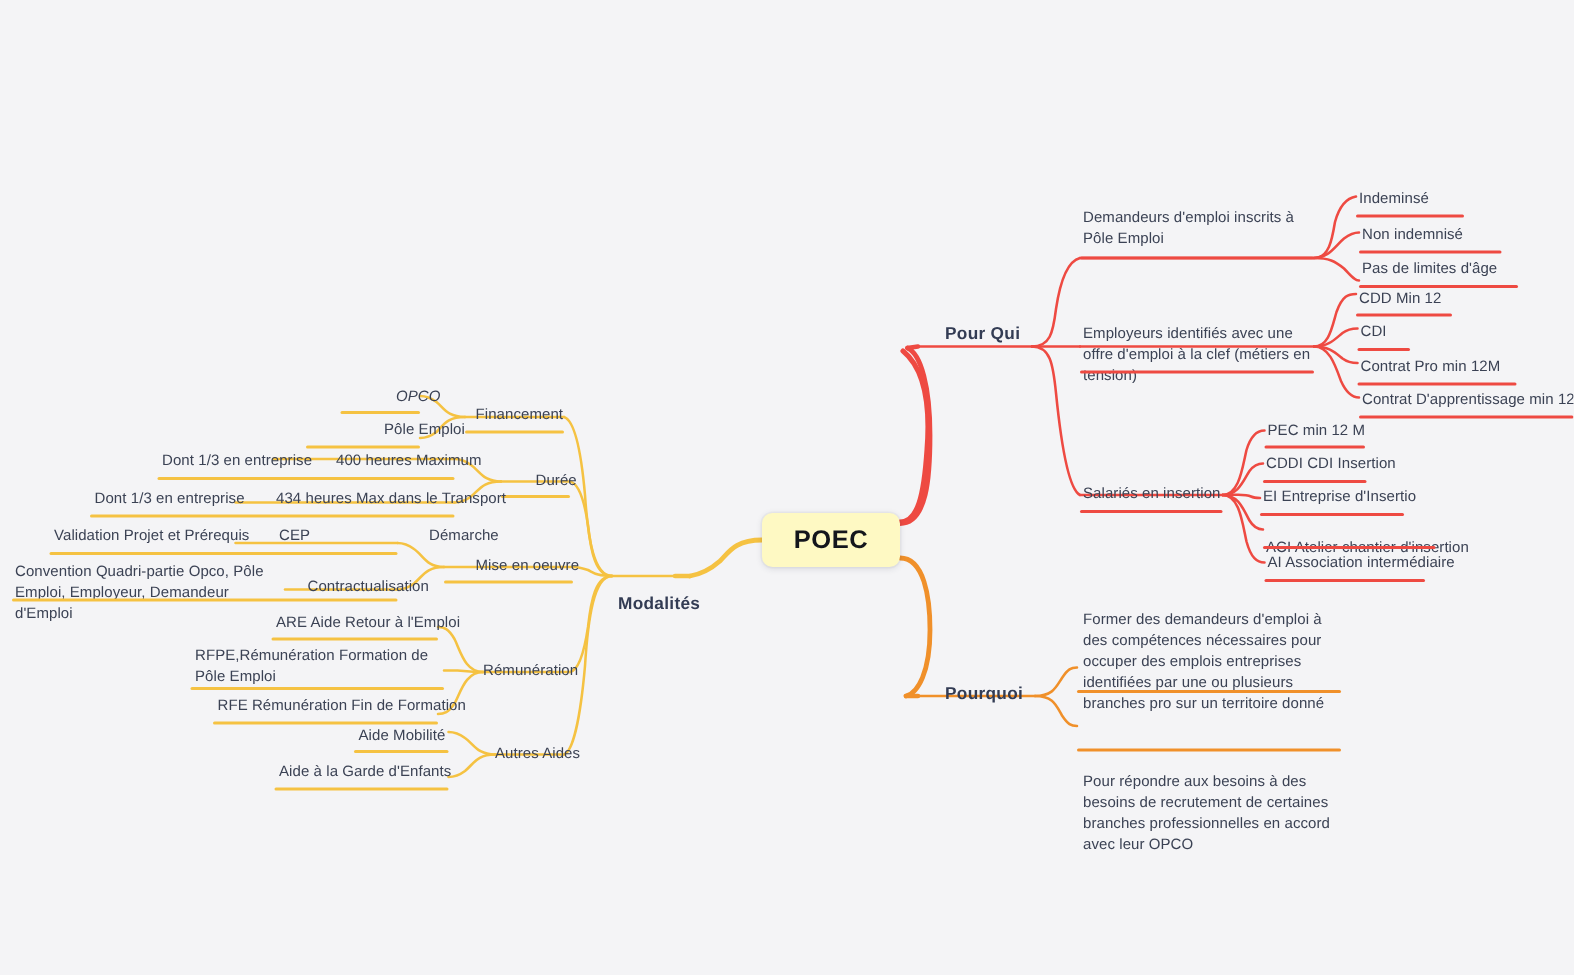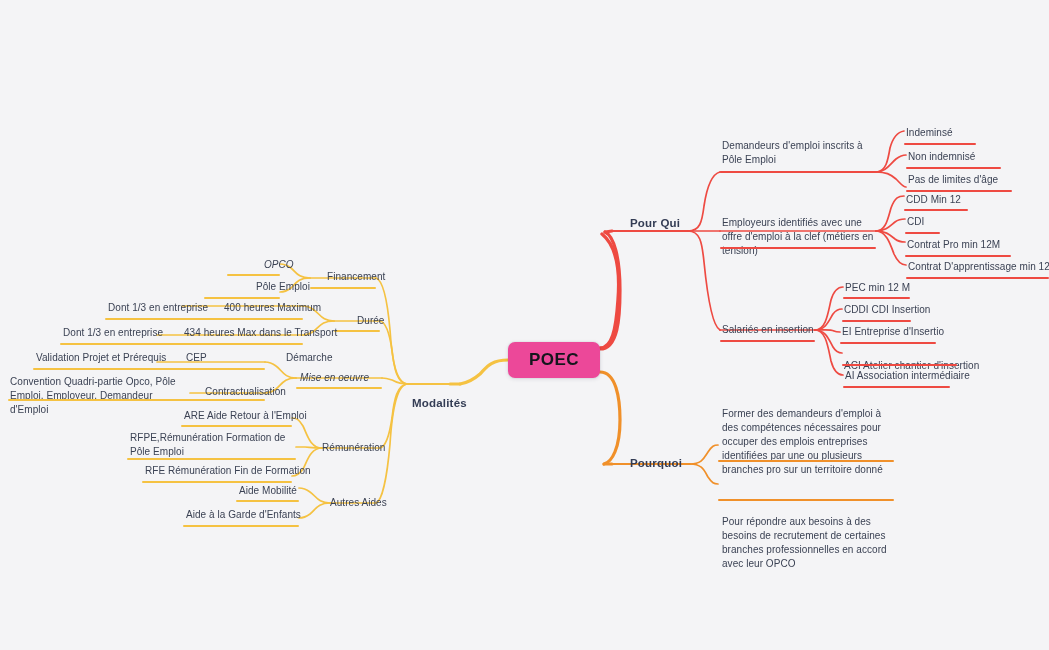--- a/index.html
+++ b/index.html
@@ -12,21 +12,21 @@
   }
   #canvas{position:absolute;inset:0;width:1049px;height:650px;}
   svg#wires{position:absolute;left:0;top:0;width:1049px;height:650px;pointer-events:none;}
 
   .node{position:absolute;color:#333c54;}
 
   
   .central{
     left:508px;top:342px;
     width:92px;height:36px;
-    background:#ec4899;
+    background:#fef9c3;
     border-radius:7px;
     box-shadow:0 1px 4px rgba(40,45,70,.13), 0 0 0 1px rgba(40,45,70,.03);
     display:flex;align-items:center;justify-content:center;
     font-size:17px;font-weight:bold;letter-spacing:.4px;
     color:#14161c;
   }
 
   
   .l1{font-size:11.5px;font-weight:bold;letter-spacing:.2px;white-space:nowrap;}
 
@@ -176,41 +176,41 @@
   <div class="node l1" style="left:630px;top:457px;">Pourquoi</div>
 
   <div class="node lf" style="left:722px;top:407px;width:172px;">Former des demandeurs d'emploi à des compétences nécessaires pour occuper des emplois entreprises identifiées par une ou plusieurs branches pro sur un territoire donné</div>
   <div class="ul org" style="left:718px;top:460px;width:176px;"></div>
 
   <div class="node lf" style="left:722px;top:467px;width:172px;margin-top:48px;">Pour répondre aux besoins  à des besoins de recrutement de certaines branches professionnelles en accord avec leur OPCO</div>
   <div class="ul org" style="left:718px;top:499px;width:176px;"></div>
 
   <div class="node l1" style="left:412px;top:377px;margin-top:20px;">Modalités</div>
 
-  <div class="node lf nowrap" style="left:327px;top:270px;">Financement</div>
+  <div class="node lf nowrap" style="left:317px;top:270px;">Financement</div>
   <div class="ul yel" style="left:310px;top:287px;width:66px;"></div>
 
   <div class="node lf nowrap" style="left:264px;top:258px;font-style:italic;">OPCO</div>
   <div class="ul yel" style="left:227px;top:274px;width:53px;"></div>
 
   <div class="node lf nowrap" style="left:240px;top:280px;margin-left:16px;">Pôle Emploi</div>
   <div class="ul yel" style="left:204px;top:297px;width:76px;"></div>
 
   <div class="node lf nowrap" style="left:357px;top:314px;">Durée</div>
   <div class="ul yel" style="left:334px;top:330px;width:46px;"></div>
 
   <div class="node lf nowrap" style="left:224px;top:301px;">400 heures Maximum</div>
   <div class="node lf nowrap" style="left:108px;top:301px;">Dont 1/3 en entreprise</div>
   <div class="ul yel" style="left:105px;top:318px;width:198px;"></div>
 
   <div class="node lf nowrap" style="left:184px;top:326px;">434 heures Max dans le Transport</div>
   <div class="node lf nowrap" style="left:63px;top:326px;">Dont 1/3 en entreprise</div>
   <div class="ul yel" style="left:60px;top:343px;width:243px;"></div>
 
-  <div class="node lf nowrap" style="left:300px;top:371px;font-style:italic;">Mise en oeuvre</div>
+  <div class="node lf nowrap" style="left:317px;top:371px;">Mise en oeuvre</div>
   <div class="ul yel" style="left:296px;top:387px;width:86px;"></div>
 
   <div class="node lf nowrap" style="left:240px;top:351px;padding-left:46px;">Démarche</div>
   <div class="node lf nowrap" style="left:186px;top:351px;">CEP</div>
   <div class="node lf nowrap" style="left:36px;top:351px;">Validation Projet et Prérequis</div>
   <div class="ul yel" style="left:33px;top:368px;width:232px;"></div>
 
   <div class="node lf nowrap" style="left:205px;top:385px;">Contractualisation</div>
   <div class="node lf" style="left:10px;top:375px;width:170px;">Convention Quadri-partie Opco, Pôle Emploi, Employeur, Demandeur d'Emploi</div>
   <div class="ul yel" style="left:8px;top:399px;width:257px;"></div>

